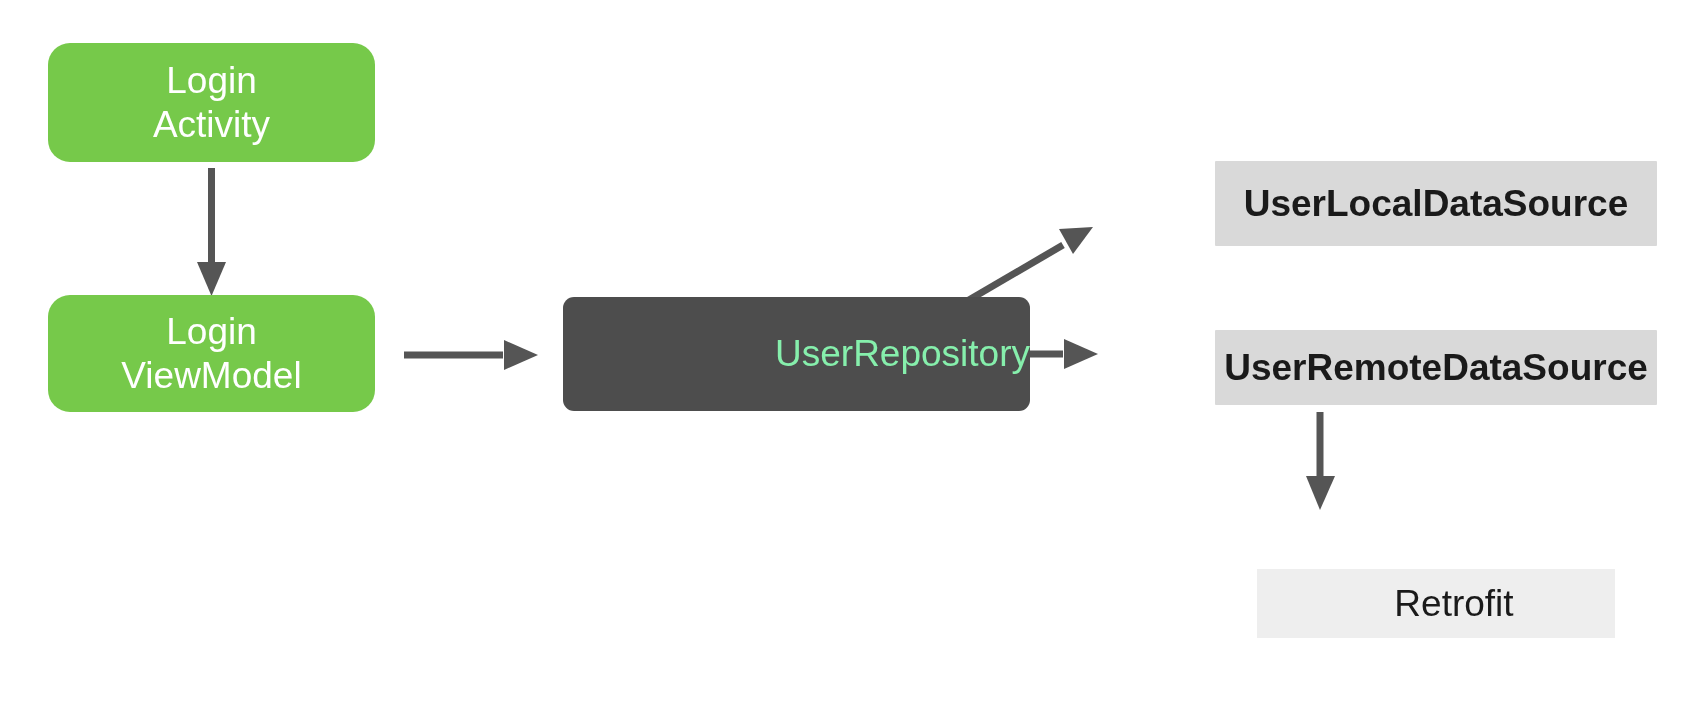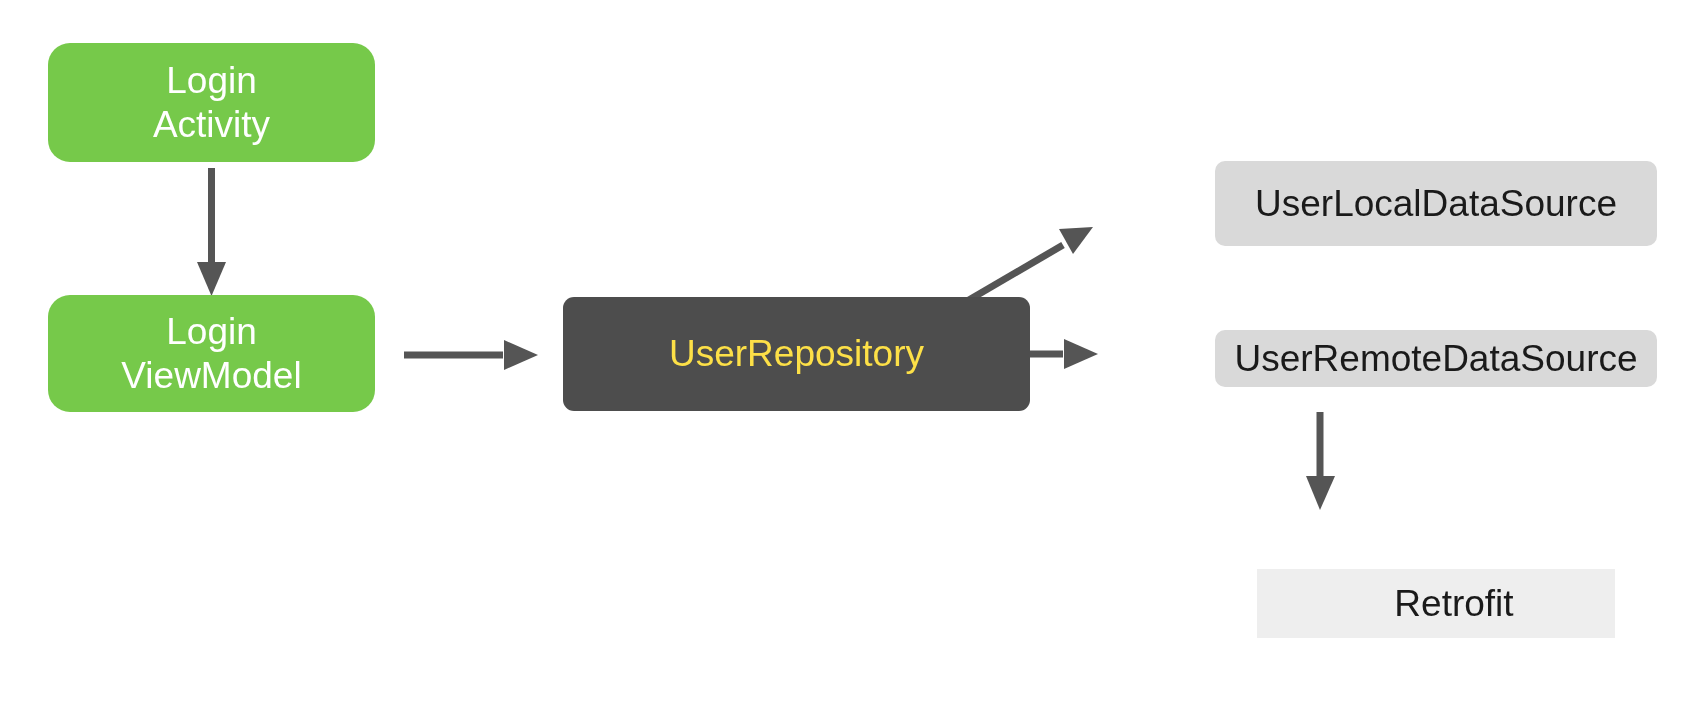--- a/index.html
+++ b/index.html
@@ -35,22 +35,23 @@
   }
   .node-dark {
     background: #4d4d4d;
     color: #ffffff;
     border-radius: 11px;
     font-size: 37px;
   }
   .node-gray {
     background: #d9d9d9;
     color: #1a1a1a;
-    border-radius: 10px;
+    border-radius: 1px;
     font-size: 37px;
+    font-weight: bold;
   }
   .node-light {
     background: #eeeeee;
     color: #1a1a1a;
     border-radius: 0;
     font-size: 37px;
     padding-left: 36px;
   }
   .edge-layer {
     position: absolute;
@@ -100,29 +101,29 @@
   <div class="node node-green" style="left: 48px; top: 43px; width: 327px; height: 119px; background: rgb(118, 201, 74); color: rgb(255, 255, 255);">
     <span>Login
 Activity</span>
   </div>
 
   <div class="node node-green" style="left: 48px; top: 295px; width: 327px; height: 117px; background: rgb(118, 201, 74); color: rgb(255, 255, 255);">
     <span>Login
 ViewModel</span>
   </div>
 
-  <div class="node node-dark" style="left: 563px; top: 297px; width: 467px; height: 114px; background: rgb(77, 77, 77); color: #fde047;">
+  <div class="node node-dark" style="left: 563px; top: 297px; width: 467px; height: 114px; background: rgb(77, 77, 77); color: #86efac; justify-content: flex-end;">
     <span>UserRepository</span>
   </div>
 
   <div class="node node-gray" style="left: 1215px; top: 161px; width: 442px; height: 85px; background: rgb(217, 217, 217); color: rgb(26, 26, 26);">
     <span>UserLocalDataSource</span>
   </div>
 
-  <div class="node node-gray" style="left: 1215px; top: 330px; width: 442px; height: 57px; background: rgb(217, 217, 217); color: rgb(26, 26, 26); align-items: center;">
+  <div class="node node-gray" style="left: 1215px; top: 330px; width: 442px; height: 75px; background: rgb(217, 217, 217); color: rgb(26, 26, 26); align-items: center;">
     <span>UserRemoteDataSource</span>
   </div>
 
   <div class="node node-light" style="left: 1257px; top: 569px; width: 358px; height: 69px; background: rgb(238, 238, 238); color: rgb(26, 26, 26);">
     <span>Retrofit</span>
   </div>
 
 </div>
 
 </body></html>

